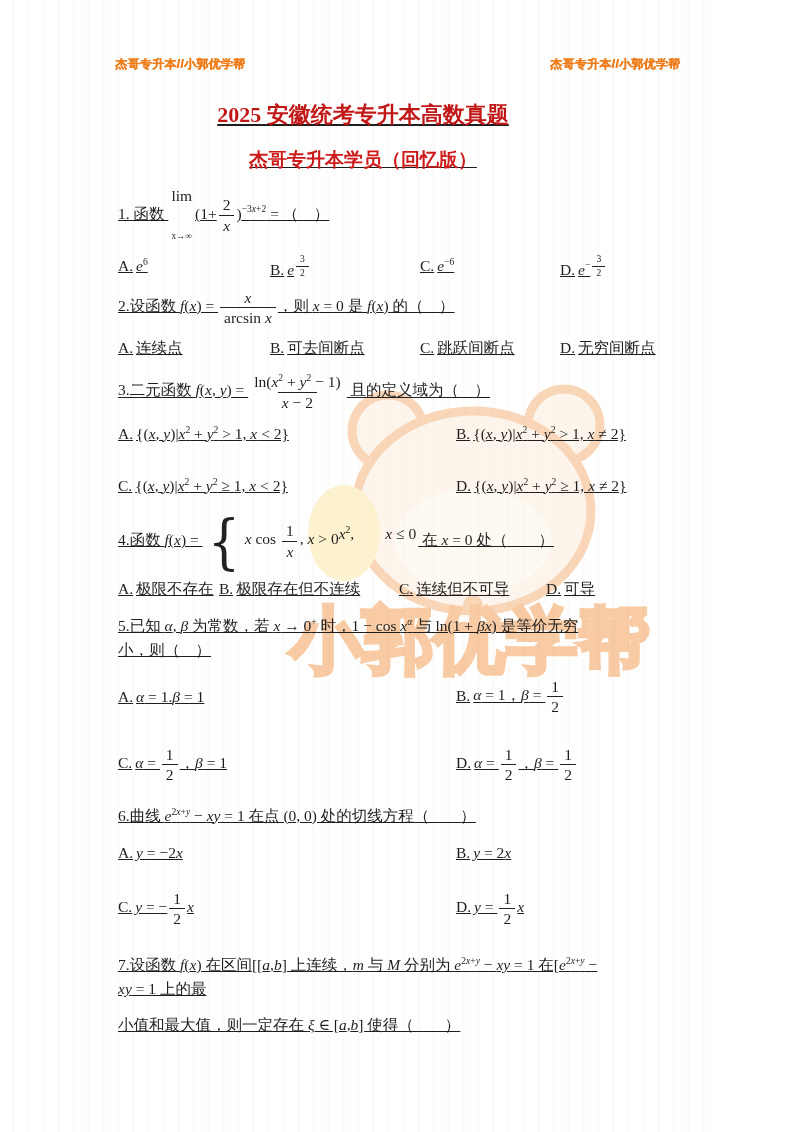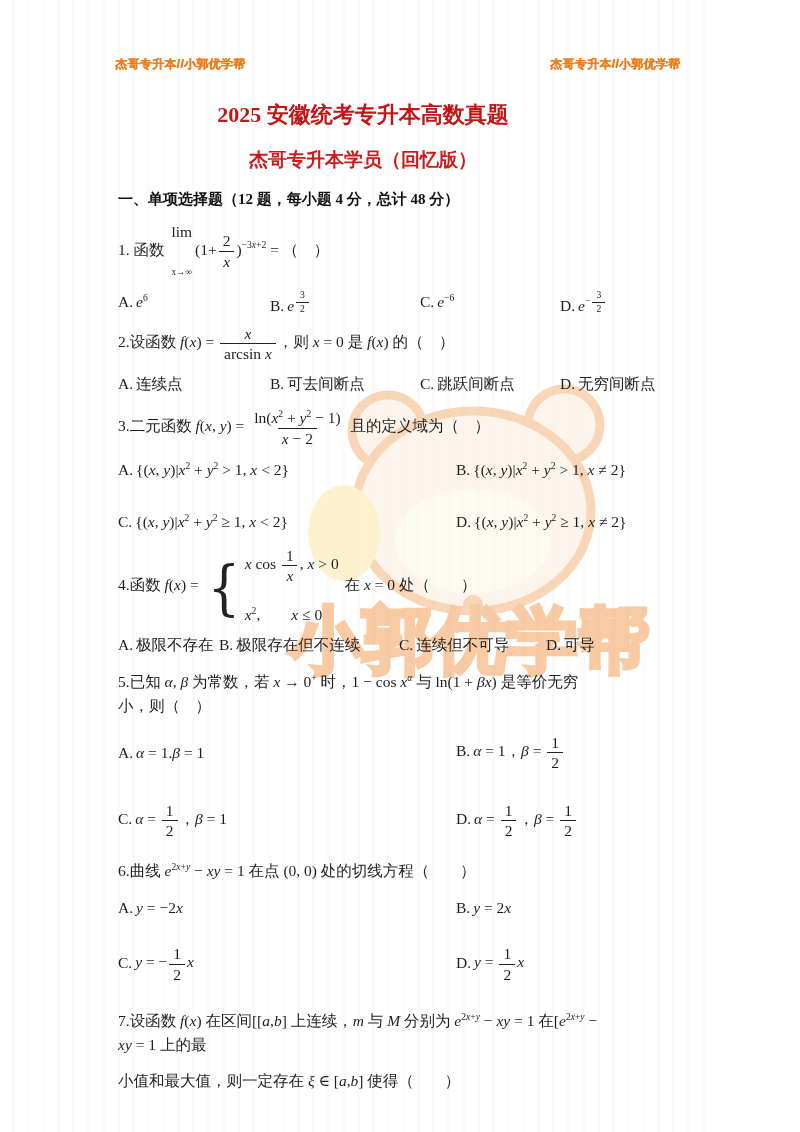--- a/index.html
+++ b/index.html
@@ -5,21 +5,21 @@
   html,body{margin:0;padding:0;}
   body{
     width:800px;height:1132px;
     font-family:"Liberation Serif","DejaVu Serif",serif;
     color:#1e1e1e;background:#fff;
   }
   .page{
     position:relative;width:708px;height:1132px;overflow:hidden;
     background:repeating-linear-gradient(90deg,#ffffff 0 12px,#fcfbfa 12px 15px);
   }
-  .content{position:relative;z-index:1;padding:0 100px 0 118px;}
+  .content{position:relative;z-index:1;padding:0 100px 0 118px;text-decoration:underline;}
 
   .wm{
     position:absolute;top:56px;z-index:1;
     font-family:"Liberation Sans","DejaVu Sans",sans-serif;
     font-weight:bold;font-size:12px;color:#ee7b17;
     letter-spacing:.3px;text-shadow:.6px 0 currentColor;
   }
   .wm.left{left:115px;}
   .wm.right{left:550px;}
 
@@ -42,21 +42,21 @@
   
   .mi{font-style:italic;}
   sup.msup{font-size:.62em;line-height:0;}
   .mfrac{display:inline-flex;flex-direction:column;align-items:center;vertical-align:middle;line-height:1.12;margin:0 2px;text-align:center;}
   .mfrac .fn{padding:0 4px 1px;}
   .mfrac .fd{border-top:1.2px solid #222;padding:1px 4px 0;}
   .mlim{display:inline-flex;flex-direction:column;align-items:center;vertical-align:middle;line-height:1.05;margin:0 3px;gap:28px;}
   .mlim .lb{font-size:.6em;}
   .mcases{display:inline-flex;align-items:center;vertical-align:middle;margin:0 2px;}
   .cbrace{font-size:60px;line-height:1;font-weight:400;margin-right:2px;transform:scaleX(.85);font-family:"DejaVu Serif",serif;color:#222;}
-  .crows{display:inline-flex;flex-direction:column;row-gap:18px;text-align:left;}
+  .crows{display:inline-flex;flex-direction:row;row-gap:18px;text-align:left;}
 
   
   .q1{margin-top:15px;}
   .q2{margin-top:10px;}
   .q3 .opts{margin-top:14px;}
   .q4{margin-top:16px;}
   .q4 .opts{margin-top:8px;}
   .q5{margin-top:14px;}
   .q5 .opts{margin-top:16px;row-gap:30px;}
   .q6{margin-top:20px;}
@@ -79,21 +79,20 @@
     </g>
     <ellipse cx="205" cy="158" rx="78" ry="52" fill="#fdf7e8"></ellipse>
     <ellipse cx="76" cy="150" rx="36" ry="48" fill="#fce9a8"></ellipse>
     <circle cx="205" cy="222" r="10" fill="#f6b580"></circle>
     <text x="202" y="282" text-anchor="middle" font-size="72" font-weight="bold" fill="#ffffff" stroke="#f3a25c" stroke-width="4" font-family="Liberation Sans, DejaVu Sans, sans-serif">小郭优学帮</text>
   </svg>
 
   <div class="content">
     <h1 class="title">2025 安徽统考专升本高数真题</h1>
     <h2 class="subtitle">杰哥专升本学员（回忆版）</h2>
-    <div class="section">一、单项选择题（12 题，每小题 4 分，总计 48 分）</div>
     <div id="questions">
         <div class="question q1">
           <div class="stem"><span class="ms">1. 函数 </span><span class="mlim">
               <span class="lt">lim</span>
               <span class="lb">x→∞</span>
             </span><span class="ms">(1+</span><span class="mfrac">
               <span class="fn"><span class="ms">2</span></span>
               <span class="fd"><span class="mi">x</span></span>
             </span><span class="ms">)</span><sup class="msup"><span class="ms">−3</span><span class="mi">x</span><span class="ms">+2</span></sup><span class="ms"> = （　）</span></div>
           <div class="opts four">

